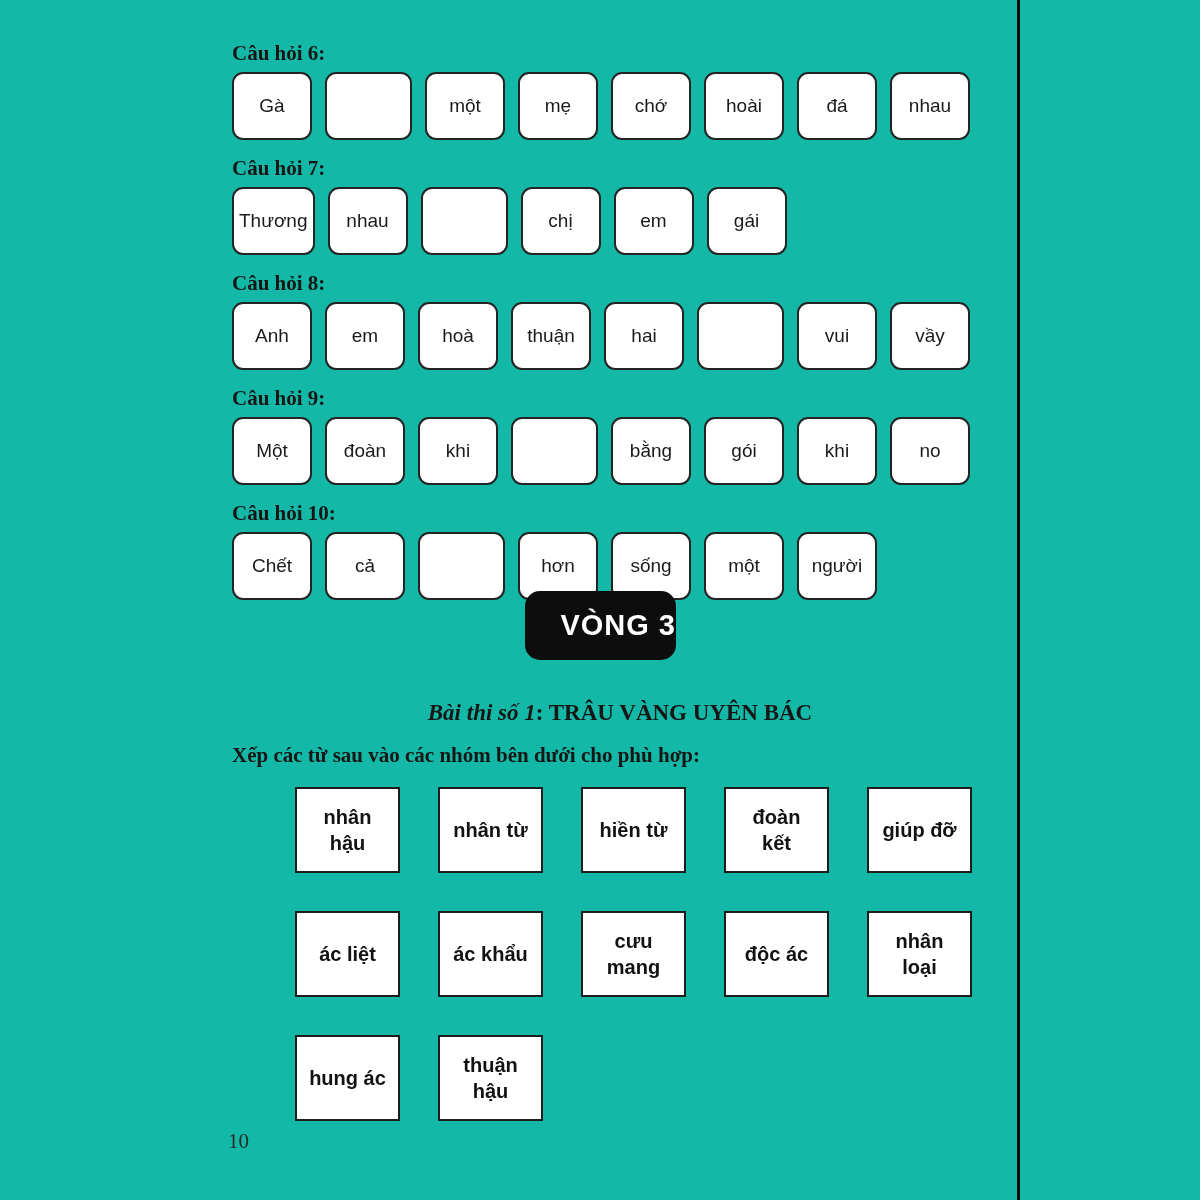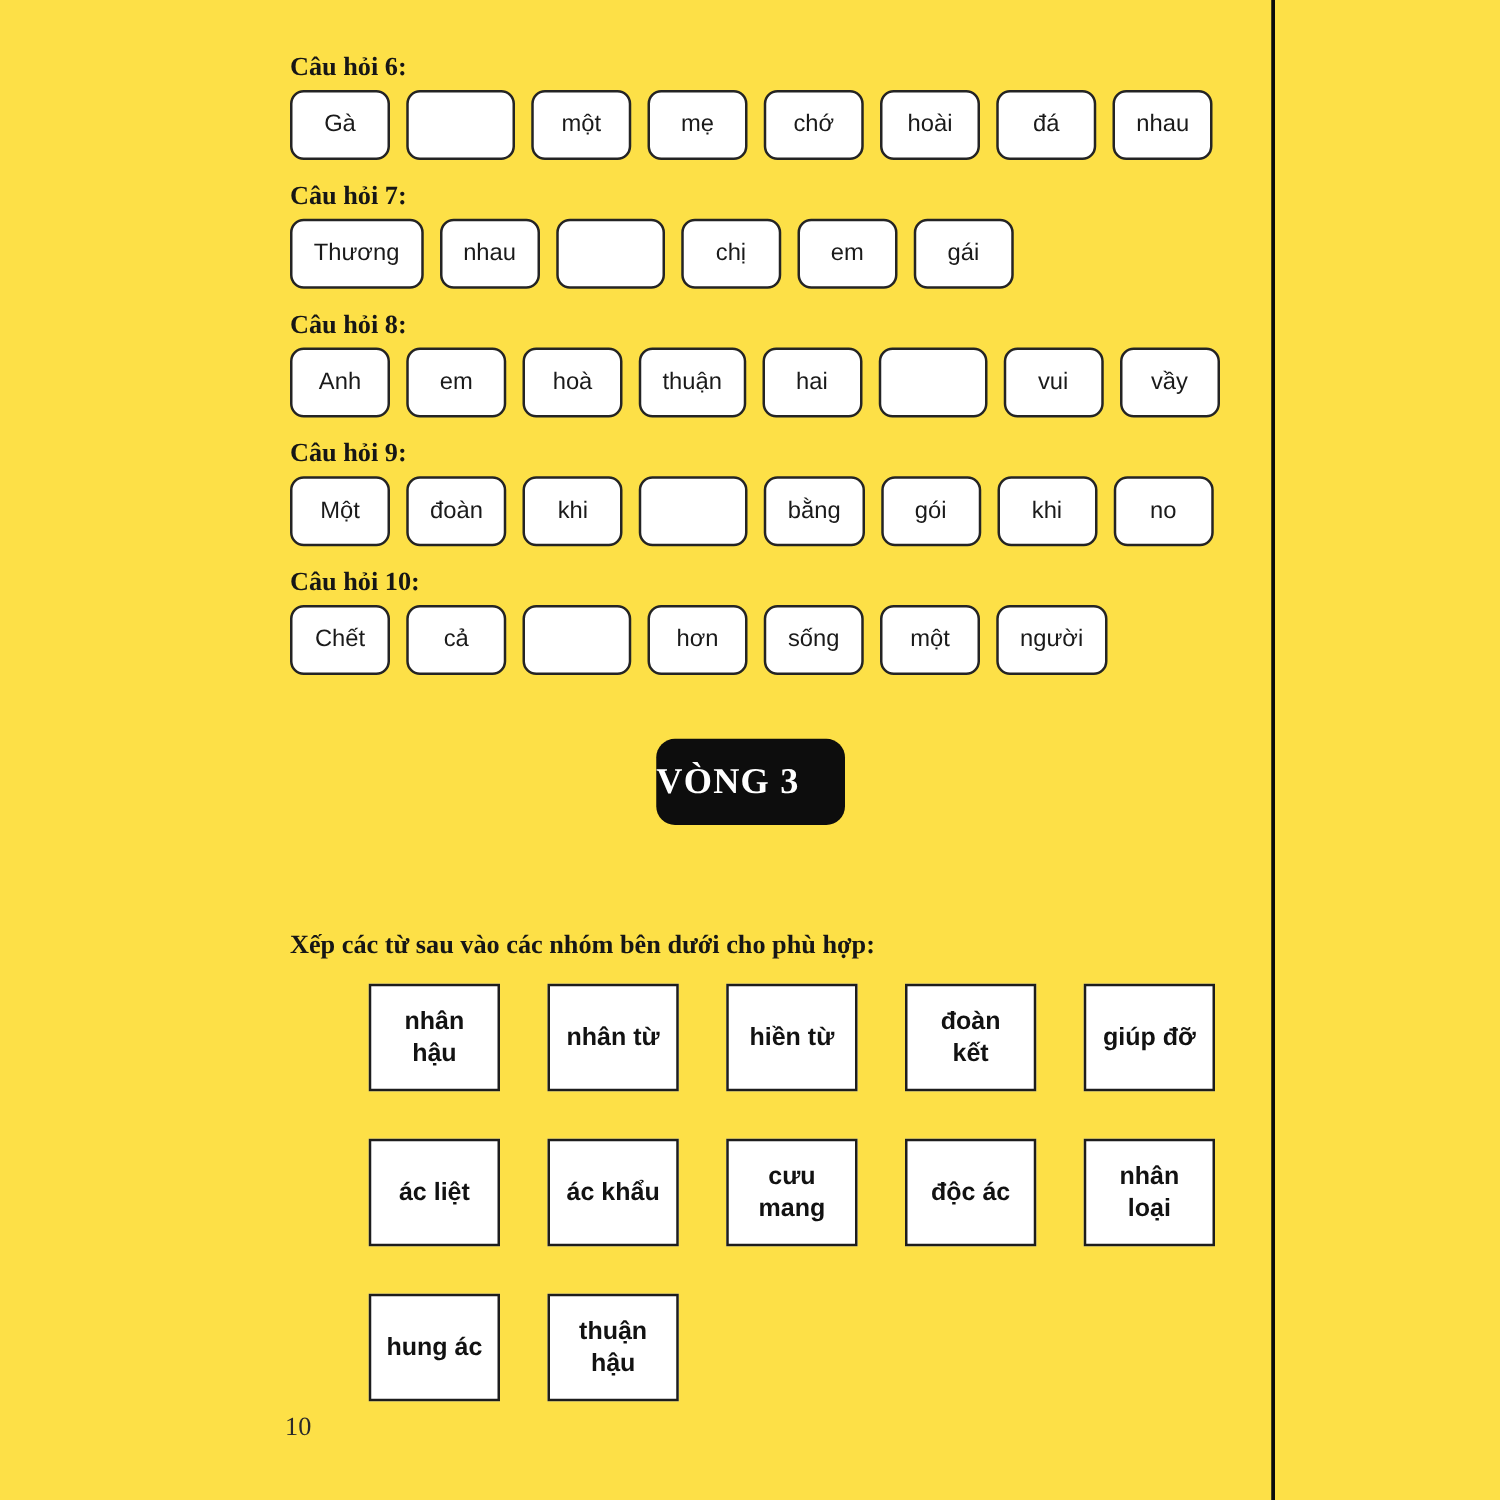--- a/index.html
+++ b/index.html
@@ -3,21 +3,21 @@
 <meta charset="utf-8">
 <style>
   * { margin: 0; padding: 0; box-sizing: border-box; }
   html, body { width: 1200px; height: 1200px; }
   body {
     background: #ffffff;
     font-family: "Liberation Sans", sans-serif;
     position: relative;
     overflow: hidden;
   }
-  .page { position: absolute; inset: 0; background: #fde047; }
+  .page { position: absolute; inset: 0; background: #14b8a6; }
 
   .spine-line {
     position: absolute;
     left: 1017px; top: 0;
     width: 3px; height: 1200px;
     background: #0b0b0b;
   }
 
   
   .questions { position: absolute; top: 42px; left: 232px; width: 780px; }
@@ -25,41 +25,41 @@
     font-family: "Liberation Serif", serif;
     font-weight: 700;
     font-size: 21px;
     line-height: 22px;
     color: #161616;
     margin-bottom: 8px;
   }
   .word-row { display: flex; gap: 13px; margin-bottom: 17px; }
   .word-box {
     min-width: 80px;
-    height: 56px;
+    height: 68px;
     border: 2.5px solid #242424;
     border-radius: 11px;
     background: #ffffff;
     display: flex; align-items: center; justify-content: center;
     font-size: 19px;
     color: #1a1a1a;
-    padding: 0 17px;
+    padding: 0 5px;
     white-space: nowrap;
   }
   .word-box.empty { min-width: 87px; }
 
   
   .round-badge {
     position: absolute;
     left: 525px; top: 591px;
     width: 151px; height: 69px;
     background: #0d0d0d;
     border-radius: 15px;
-    display: flex; align-items: center; justify-content: flex-start;
-    font-family: Liberation Serif, serif;
+    display: flex; align-items: center; justify-content: flex-end;
+    font-family: Liberation Sans, sans-serif;
     font-weight: 700;
     font-size: 29px;
     letter-spacing: 1px;
     color: #ffffff;
   }
 
   
   .exam-title {
     position: absolute;
     top: 700px; left: 232px; width: 776px;
@@ -178,20 +178,23 @@
           <div class="word-box">một</div>
           <div class="word-box">người</div>
         </div>
       </div>
     </div>
 
   <div class="round-badge">
     <span>VÒNG 3</span>
   </div>
 
+  <div class="exam-title">
+    <span class="italic">Bài thi số 1</span><span>: TRÂU VÀNG UYÊN BÁC</span>
+  </div>
 
   <div class="instruction">Xếp các từ sau vào các nhóm bên dưới cho phù hợp:</div>
 
   <div class="word-grid">
       <div class="grid-cell">nhân
 hậu</div>
       <div class="grid-cell">nhân từ</div>
       <div class="grid-cell">hiền từ</div>
       <div class="grid-cell">đoàn
 kết</div>

